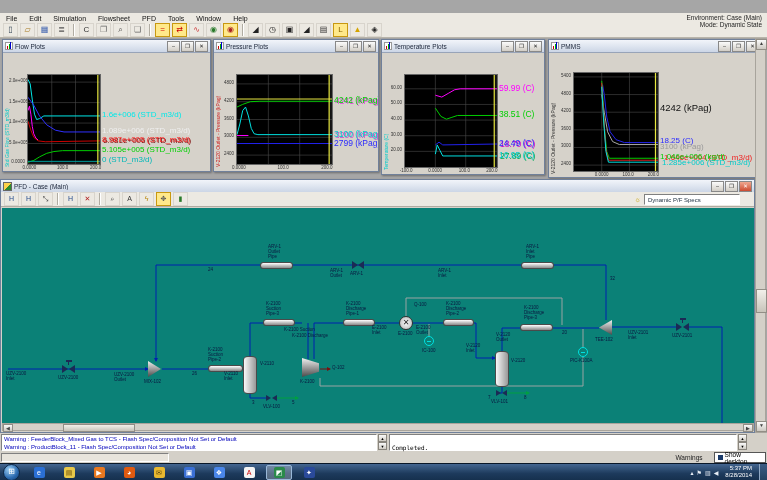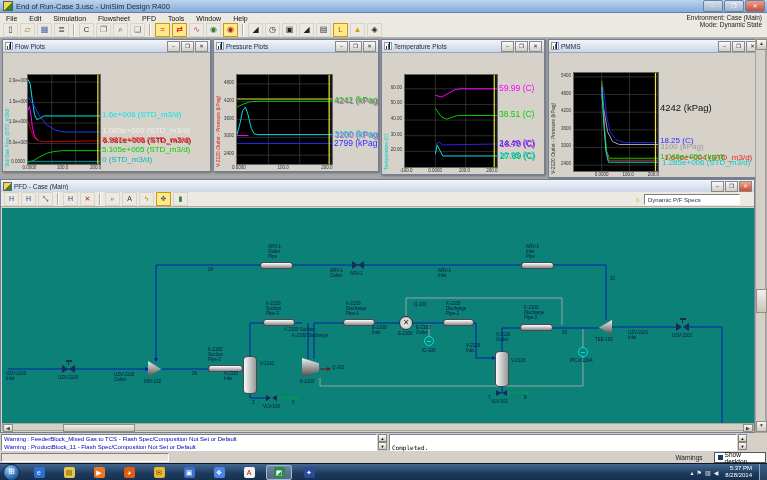--- a/index.html
+++ b/index.html
@@ -82,29 +82,20 @@
   .tray{margin-left:auto;display:flex;align-items:center;gap:3px;}
   .trico{font-size:6px;color:#e8eef6;}
   .clock{font-size:6px;line-height:7px;color:#fff;text-align:right;margin:0 4px;}
   .showdesk{width:7px;height:17px;background:linear-gradient(#3a5c84,#24415f);border-left:1px solid #8fa8c4;}
 </style>
 </head>
 <body>
 
 <div id="app">
 
-  <div class="titlebar">
-    <span class="appicon"></span>
-    <span class="titletext">End of Run-Case 3.usc - UniSim Design R400</span>
-    <span class="caption-btns">
-      <span class="cbtn">–</span>
-      <span class="cbtn">❐</span>
-      <span class="cbtn close">✕</span>
-    </span>
-  </div>
 
   <div class="menubar" id="menubar">
       <div class="mi">File</div>
       <div class="mi">Edit</div>
       <div class="mi">Simulation</div>
       <div class="mi">Flowsheet</div>
       <div class="mi">PFD</div>
       <div class="mi">Tools</div>
       <div class="mi">Window</div>
       <div class="mi">Help</div>

